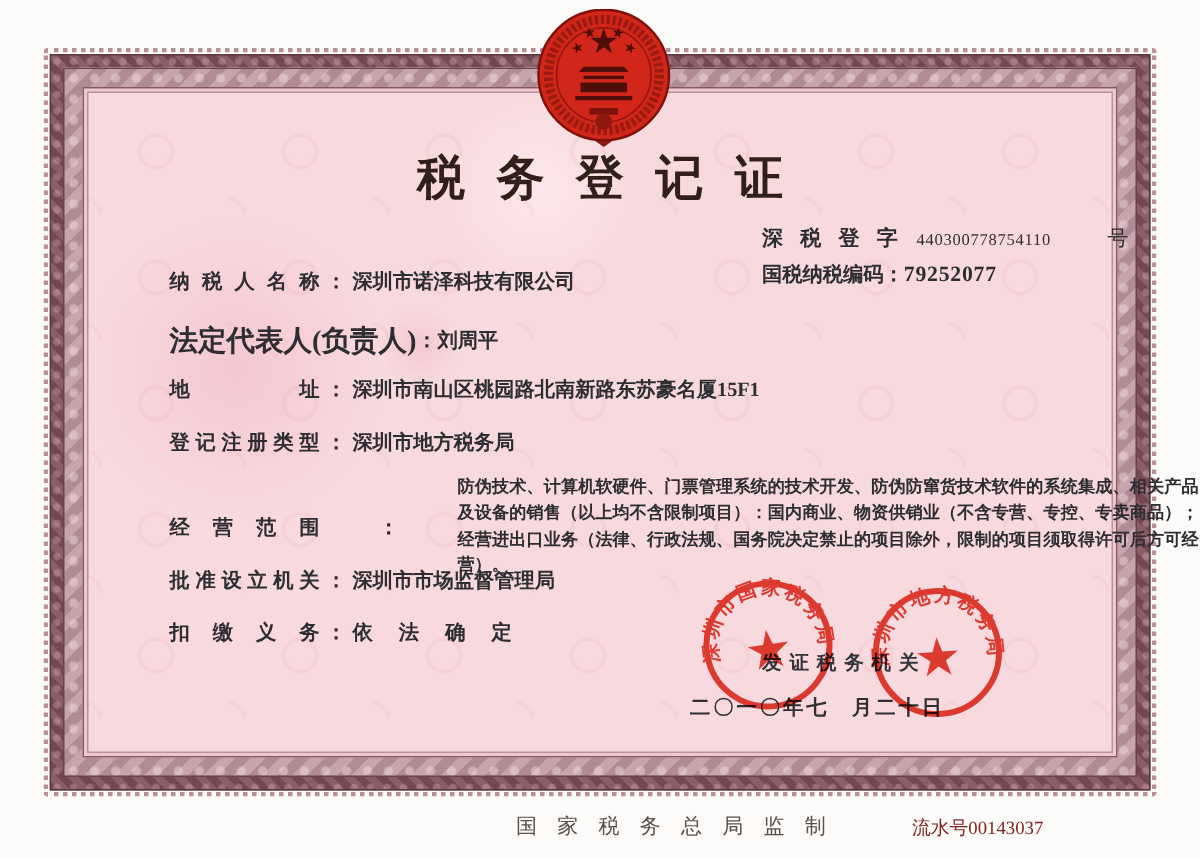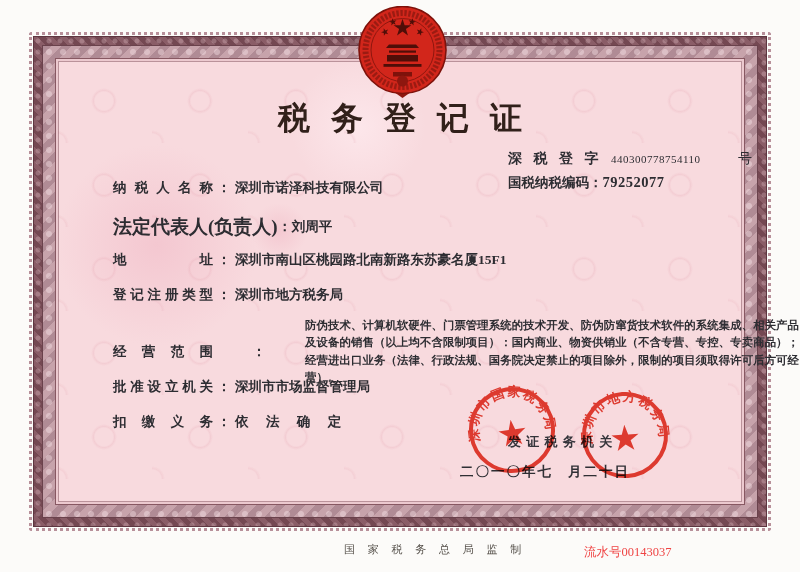--- a/index.html
+++ b/index.html
@@ -73,23 +73,23 @@
   .dateline{position:absolute;left:404px;top:404px;font-size:13.5px;font-weight:600;
             color:#2f2f34;letter-spacing:2px;white-space:nowrap;z-index:2;}
   .dateline .gap{display:inline-block;width:15px;}
   
   .seal{position:absolute;width:90px;height:90px;mix-blend-mode:multiply;opacity:.92;z-index:3;}
   .seal-left{left:411px;top:326px;transform:rotate(-8deg);}
   .seal-right{left:524px;top:331px;transform:rotate(-4deg);}
   
   .emblem{position:absolute;left:352px;top:6px;width:101px;height:92px;z-index:5;}
   
-  .footer-producer{position:absolute;left:344px;top:542px;font-size:11px;letter-spacing:5px;
+  .footer-producer{position:absolute;left:344px;top:542px;font-size:14px;letter-spacing:5px;
                    color:#55504a;white-space:nowrap;}
-  .footer-serial{position:absolute;left:584px;top:544px;font-size:12.5px;color:#ef4444;white-space:nowrap;}
+  .footer-serial{position:absolute;left:608px;top:544px;font-size:12.5px;color:#7f1d1d;white-space:nowrap;}
 </style>
 </head>
 <body>
 
 <div class="frame">
   <div class="frame-lace"></div>
   <div class="frame-band1"></div>
   <div class="frame-band2"></div>
 
   <div class="paper">

